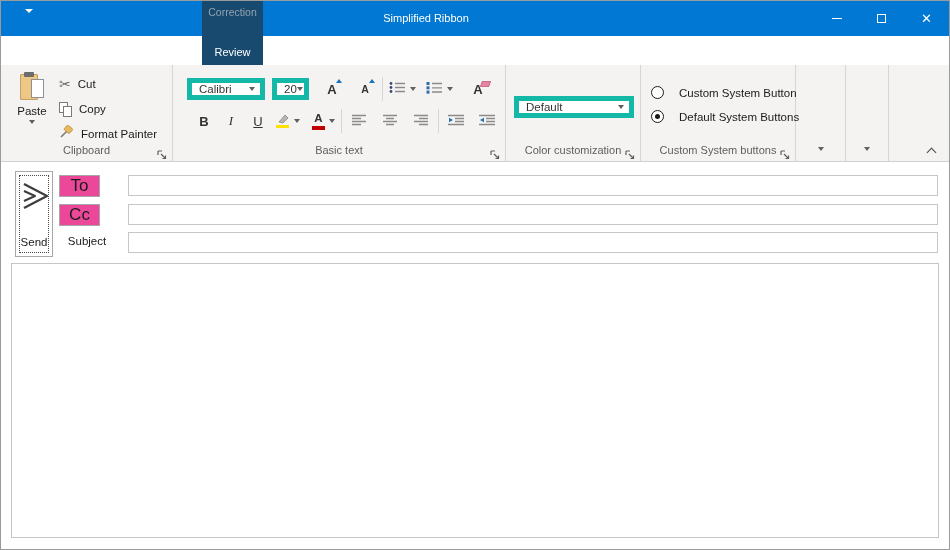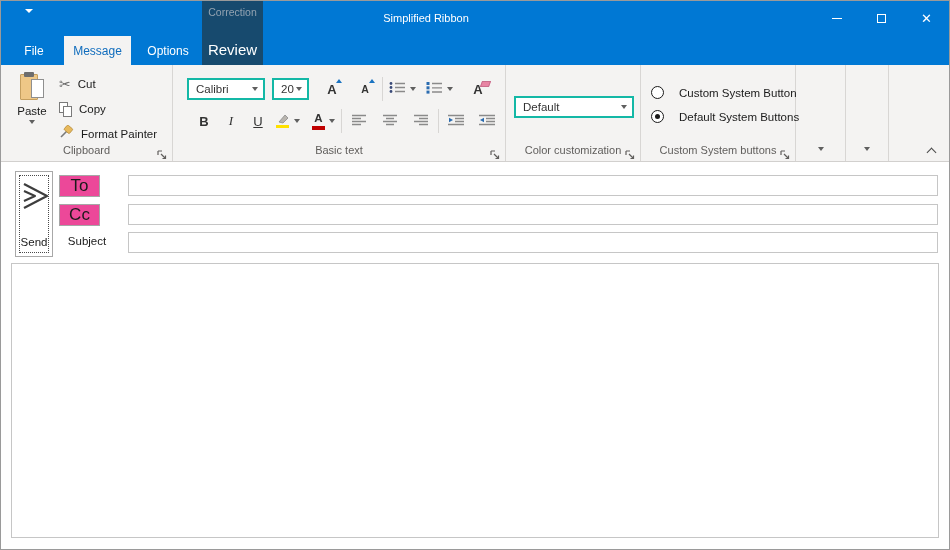--- a/index.html
+++ b/index.html
@@ -22,21 +22,21 @@
   
   .tabrow{ position:absolute; top:35px; left:0; right:0; height:29px; background:#0078d4; display:flex; align-items:stretch; }
   .tab{ color:#fff; font-size:12px; display:flex; align-items:center; justify-content:center; cursor:default; }
   .tab-file{ width:46px; margin-left:10px; }
   .tab-message{ width:67px; margin-left:7px; background:#f4f3f2; color:#0f6cbd; }
   .tab-options{ width:64px; margin-left:5px; }
   .tab-review-spacer{ width:62px; margin-left:3px; }
   
   .correction-overlay{ position:absolute; left:201px; top:0; width:61px; height:64px; background:#174a6e; z-index:40; }
   .correction-label{ position:absolute; top:5px; left:0; right:0; text-align:center; color:#93a3b1; font-size:10.5px; }
-  .overlay-review-tab{ position:absolute; bottom:7px; left:0; right:0; text-align:center; color:#fff; font-size:15px; cursor:default; }
+  .overlay-review-tab{ position:absolute; bottom:7px; left:0; right:0; text-align:center; color:#fff; font-size:11px; cursor:default; }
   
   .ribbon{ position:absolute; top:64px; left:0; right:0; height:97px; background:#f4f3f2; border-bottom:1px solid #d2d0ce; display:flex; }
   .rgroup{ position:relative; height:100%; border-right:1px solid #d8d6d4; }
   .rgroup:last-child{ border-right:none; }
   .g-clipboard{ width:172px; } .g-basictext{ width:333px; } .g-color{ width:135px; }
   .g-system{ width:155px; } .g-empty1{ width:50px; } .g-empty2{ width:43px; } .g-last{ flex:1; }
   .group-footer{ position:absolute; bottom:2px; left:0; right:0; height:15px; text-align:center; color:#605e5c; font-size:11px; }
   .launcher{ position:absolute; right:4px; bottom:3px; width:11px; height:11px; cursor:default; }
   
   .paste-btn{ position:absolute; left:8px; top:8px; width:46px; height:70px; display:flex; flex-direction:column; align-items:center; cursor:default; }
@@ -48,21 +48,21 @@
   .paste-dd{ margin-top:3px; }
   .small-row{ position:absolute; left:58px; display:flex; align-items:center; gap:7px; height:18px; cursor:default; }
   .small-row .lbl{ font-size:11.5px; color:#1b1b1b; white-space:nowrap; }
   .cut-glyph{ font-size:14px; color:#6a6a6a; line-height:14px; }
   .copy-icon{ position:relative; width:13px; height:15px; }
   .copy-icon .p1{ position:absolute; left:0; top:0; width:9px; height:11px; border:1px solid #7a7a7a; background:#fff; }
   .copy-icon .p2{ position:absolute; left:4px; top:4px; width:9px; height:11px; border:1px solid #7a7a7a; background:#fff; }
   
   .dd{ width:0; height:0; border-left:3.5px solid transparent; border-right:3.5px solid transparent; border-top:4px solid #5f5f5f; }
   .vsep{ width:1px; background:#d8d6d4; height:24px; margin:0 6px; }
-  .combo{ background:#fff; border:2px solid #14b8a6; height:22px; display:flex; align-items:center; padding:0 5px 0 7px; cursor:default; }
+  .combo{ background:#fff; border:5px solid #14b8a6; height:22px; display:flex; align-items:center; padding:0 5px 0 7px; cursor:default; }
   .combo .val{ flex:1; font-size:11.5px; color:#333; }
   
   .bt-row{ position:absolute; left:14px; display:flex; align-items:center; }
   .bt-row1{ top:12px; } .bt-row2{ top:44px; left:20px; }
   .font-combo{ width:78px; } .size-combo{ width:37px; margin-left:7px; }
   .ribbon-btn{ display:flex; align-items:center; justify-content:center; min-width:22px; height:24px; cursor:default; position:relative; }
   .glyphA{ font-size:13px; color:#333; font-weight:bold; line-height:13px; }
   .glyphA.small{ font-size:10.5px; }
   .caret-up{ width:0; height:0; border-left:3px solid transparent; border-right:3px solid transparent; border-bottom:4px solid #1a73c1; position:absolute; top:2px; right:1px; }
   .fmt{ font-size:13px; color:#333; width:22px; text-align:center; }
@@ -105,26 +105,20 @@
         </div>
       <div class="win-btn">
           <span class="max-glyph"></span>
         </div>
       <div class="win-btn">
           <span class="close-glyph">✕</span>
         </div>
     </div>
   </div>
 
-  <div class="tabrow">
-    <div class="tab tab-file">File</div>
-    <div class="tab tab-message">Message</div>
-    <div class="tab tab-options">Options</div>
-    <div class="tab tab-review-spacer"></div>
-  </div>
 
   <div class="correction-overlay">
     <div class="correction-label">Correction</div>
     <div class="overlay-review-tab">Review</div>
   </div>
 
   <div class="ribbon">
 
     <div class="rgroup g-clipboard">
       <div class="paste-btn">

